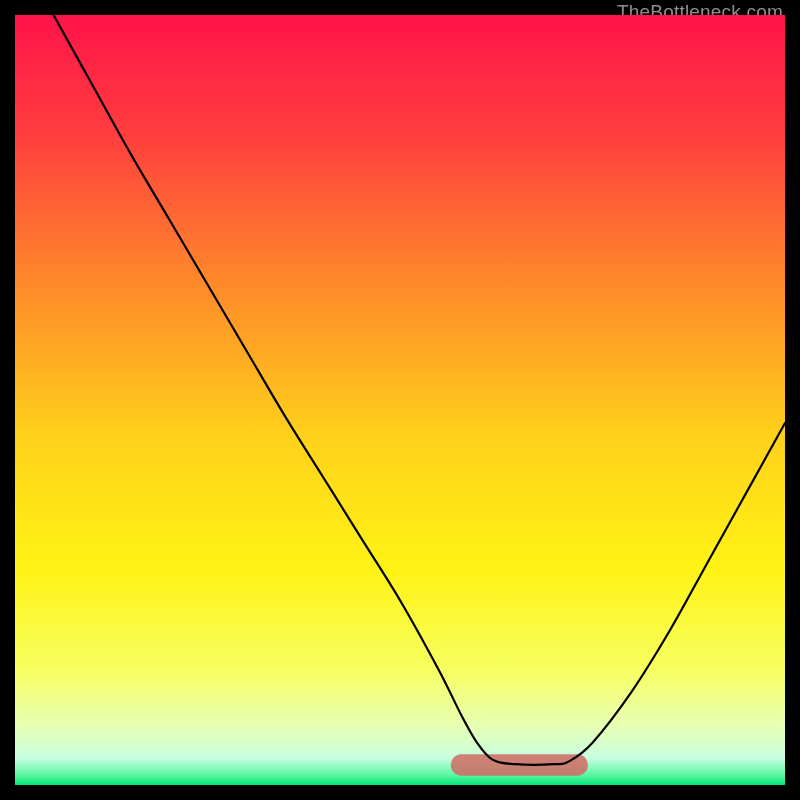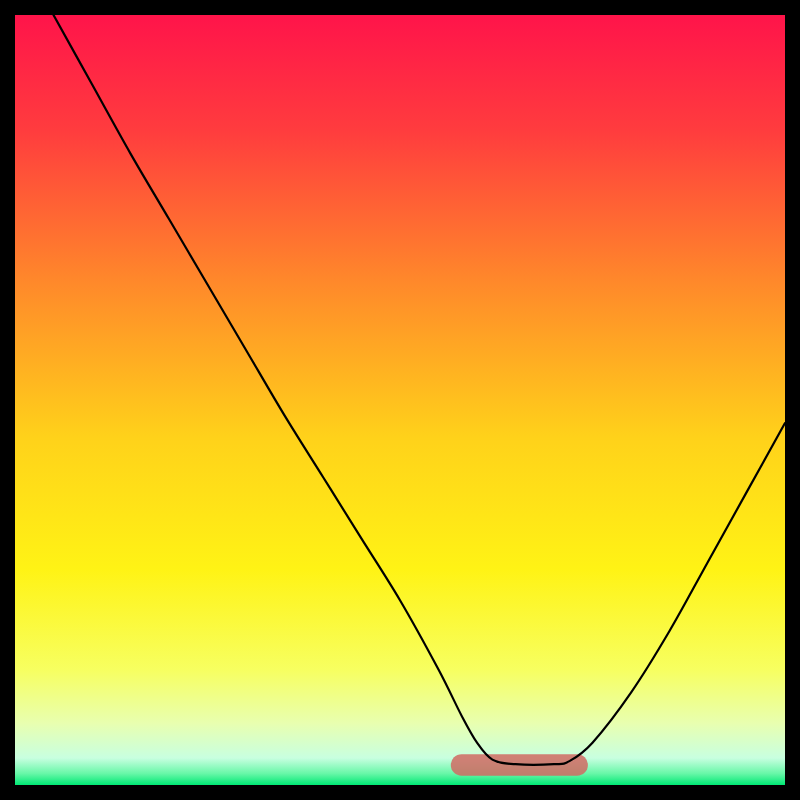--- a/index.html
+++ b/index.html
@@ -31,20 +31,21 @@
     top: -14px;
     font: 19px Arial, Helvetica, sans-serif;
     color: #8f8f8f;
     letter-spacing: 0.2px;
   }
 </style>
 </head>
 <body>
 
 <div class="frame">
+  <div class="watermark">TheBottleneck.com</div>
   <svg class="plot" viewBox="0 0 770 770" preserveAspectRatio="none">
     <defs>
       <linearGradient id="bg-grad" x1="0" y1="0" x2="0" y2="1">
           <stop offset="0%" stop-color="#ff144a"></stop>
           <stop offset="15%" stop-color="#ff3c3e"></stop>
           <stop offset="35%" stop-color="#ff8a2a"></stop>
           <stop offset="55.00000000000001%" stop-color="#ffd21a"></stop>
           <stop offset="72%" stop-color="#fff315"></stop>
           <stop offset="85%" stop-color="#f7ff60"></stop>
           <stop offset="92%" stop-color="#e8ffb0"></stop>

